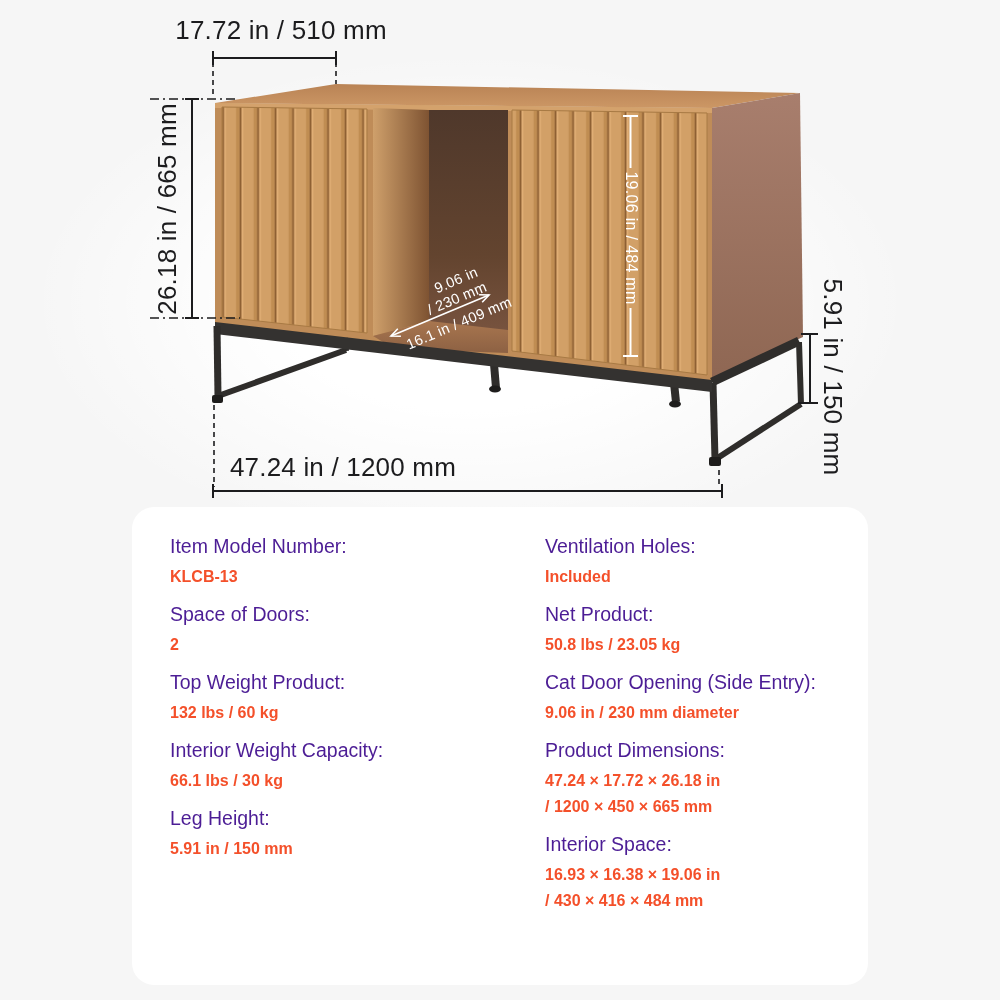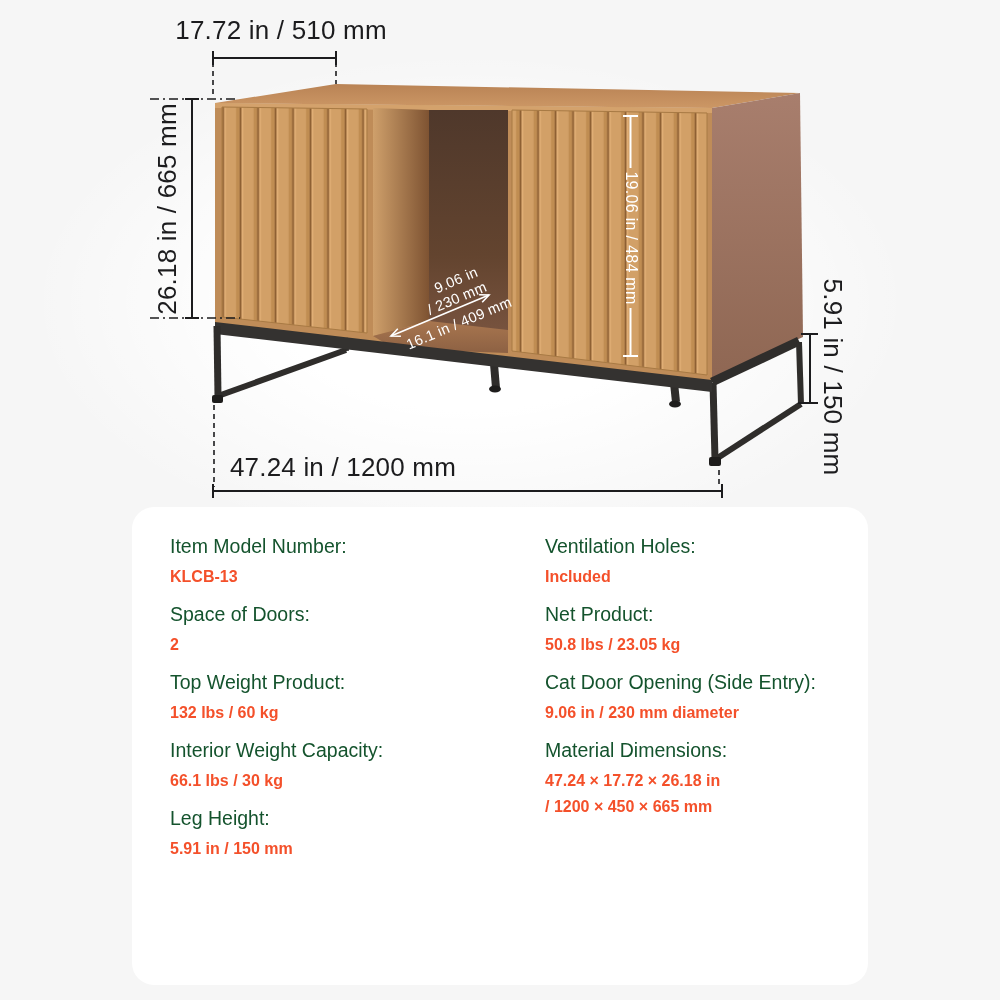--- a/index.html
+++ b/index.html
@@ -18,21 +18,21 @@
 
   .spec-panel{
     position:absolute;left:132px;top:507px;width:736px;height:478px;
     background:#ffffff;border-radius:22px;
   }
   .spec-col{position:absolute;top:28px;}
   .spec-col.left{left:38px;width:300px;}
   .spec-col.right{left:370px;width:336px;margin-left:43px;}
   .spec-group{margin-bottom:13px;}
   .spec-label{
-    font-size:19.5px;line-height:22px;color:#14532d;margin-bottom:7px;
+    font-size:19.5px;line-height:22px;color:#4c1d95;margin-bottom:7px;
   }
   .spec-value{
     font-size:16px;line-height:26px;font-weight:700;color:#f4502a;
   }
 </style>
 </head>
 <body>
 
 <div class="stage">
   <div class="photo-glow"></div>
@@ -166,19 +166,24 @@
       </div>
       <div class="spec-group">
         <div class="spec-label">Net Product:</div>
         <div class="spec-value">50.8 lbs / 23.05 kg</div>
       </div>
       <div class="spec-group">
         <div class="spec-label">Cat Door Opening (Side Entry):</div>
         <div class="spec-value">9.06 in / 230 mm diameter</div>
       </div>
       <div class="spec-group">
-        <div class="spec-label">Material Dimensions:</div>
+        <div class="spec-label">Product Dimensions:</div>
         <div class="spec-value">47.24 × 17.72 × 26.18 in</div>
         <div class="spec-value">/ 1200 × 450 × 665 mm</div>
+      </div>
+      <div class="spec-group">
+        <div class="spec-label">Interior Space:</div>
+        <div class="spec-value">16.93 × 16.38 × 19.06 in</div>
+        <div class="spec-value">/ 430 × 416 × 484 mm</div>
       </div>
     </div>
   </div>
 </div>
 
 </body></html>

